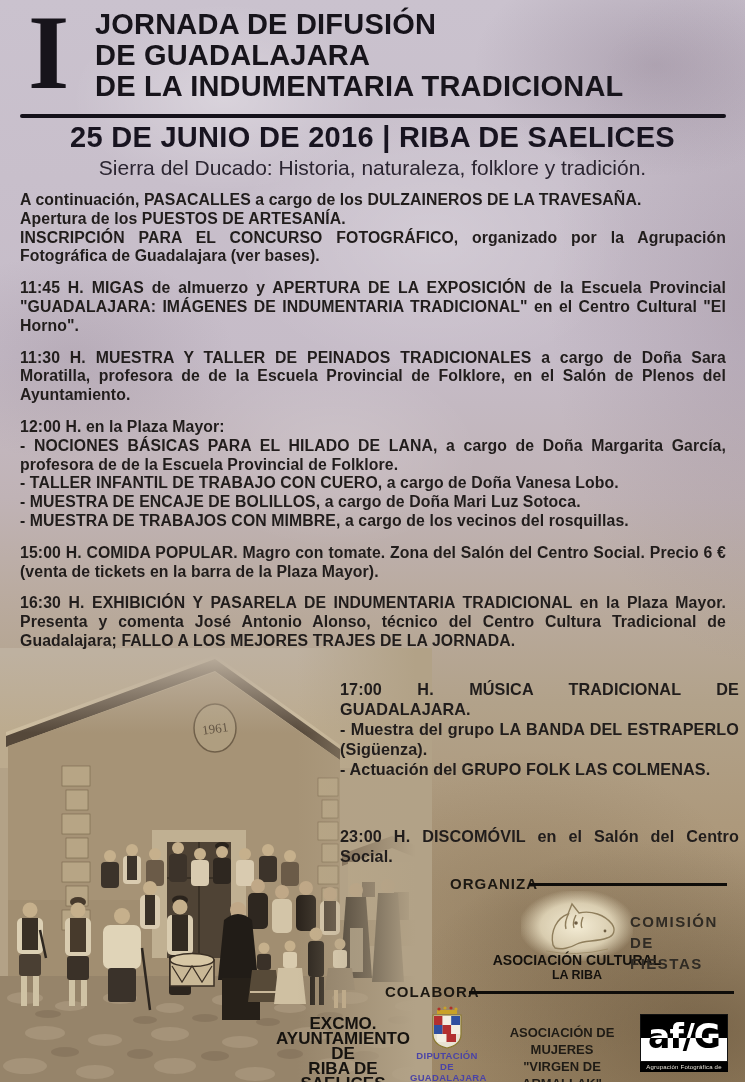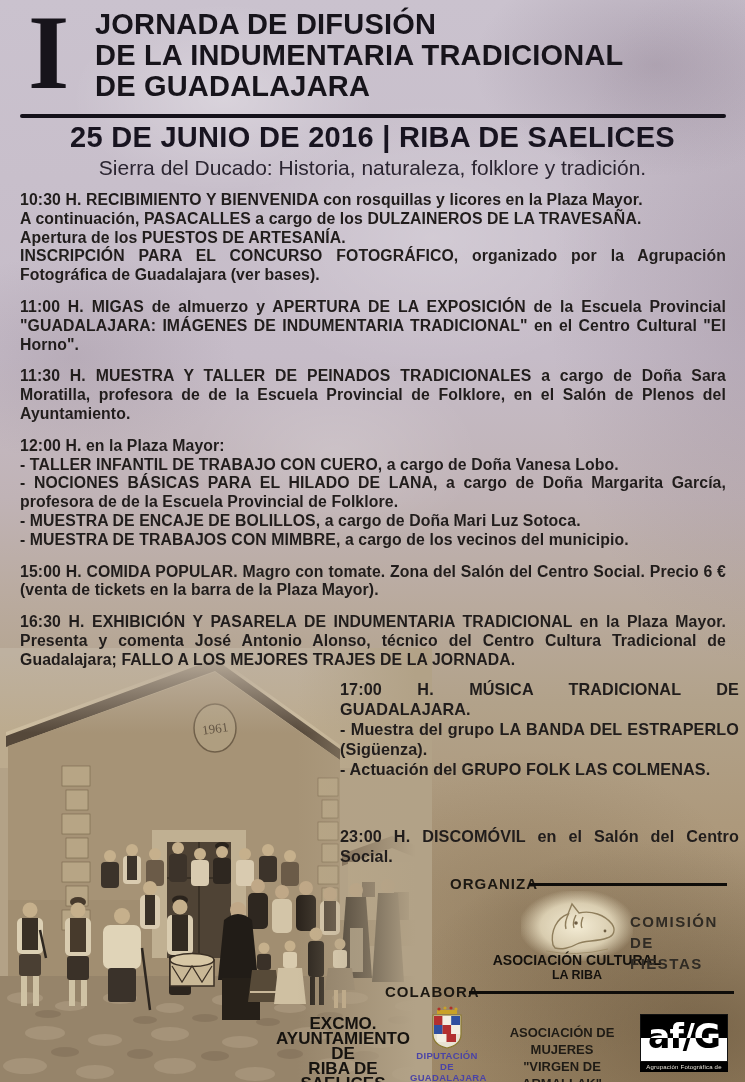--- a/index.html
+++ b/index.html
@@ -58,22 +58,22 @@
   .afg-strip{height:10px;background:#000;color:#e9e4da;font-size:6px;line-height:10px;text-align:center;overflow:hidden;letter-spacing:0.2px;}
 </style>
 </head>
 <body>
 
 <div class="poster">
 
   <div class="abs numeral">I</div>
   <div class="abs title">
     <div>JORNADA DE DIFUSIÓN</div>
+    <div>DE GUADALAJARA</div>
     <div>DE LA INDUMENTARIA TRADICIONAL</div>
-    <div>DE GUADALAJARA</div>
   </div>
   <div class="abs rule-top"></div>
   <div class="abs date-line">25 DE JUNIO DE 2016 | RIBA DE SAELICES</div>
   <div class="abs tagline">Sierra del Ducado: Historia, naturaleza, folklore y tradición.</div>
 
   <div class="abs photo-wrap">
     <svg width="432" height="434" viewBox="0 0 432 434">
       <rect x="0" y="0" width="432" height="434" fill="#b3a287"></rect>
       <rect x="0" y="0" width="432" height="120" fill="#bcab8e"></rect>
 
@@ -294,37 +294,36 @@
             <rect x="342" y="342" width="4" height="18" fill="#c6b08c"></rect>
         </g>
       </g>
     </svg>
     <div class="fade-top"></div>
     <div class="fade-right"></div>
   </div>
 
   <div class="abs sched-left">
     <div class="entry">
-      <div class="seg">10:30 H. RECIBIMIENTO Y BIENVENIDA con rosquillas y licores en la Plaza Mayor.</div>
       <div class="seg">A continuación, PASACALLES a cargo de los DULZAINEROS DE LA TRAVESAÑA.</div>
       <div class="seg">Apertura de los PUESTOS DE ARTESANÍA.</div>
       <div class="seg">INSCRIPCIÓN PARA EL CONCURSO FOTOGRÁFICO, organizado por la Agrupación Fotográfica de Guadalajara (ver bases).</div>
     </div>
     <div class="entry">
-      <div class="seg">11:00 H. MIGAS de almuerzo y APERTURA DE LA EXPOSICIÓN de la Escuela Provincial "GUADALAJARA: IMÁGENES DE INDUMENTARIA TRADICIONAL" en el Centro Cultural "El Horno".</div>
+      <div class="seg">11:45 H. MIGAS de almuerzo y APERTURA DE LA EXPOSICIÓN de la Escuela Provincial "GUADALAJARA: IMÁGENES DE INDUMENTARIA TRADICIONAL" en el Centro Cultural "El Horno".</div>
     </div>
     <div class="entry">
       <div class="seg">11:30 H. MUESTRA Y TALLER DE PEINADOS TRADICIONALES a cargo de Doña Sara Moratilla, profesora de de la Escuela Provincial de Folklore, en el Salón de Plenos del Ayuntamiento.</div>
     </div>
     <div class="entry">
       <div class="seg">12:00 H. en la Plaza Mayor:</div>
+      <div class="seg">- NOCIONES BÁSICAS PARA EL HILADO DE LANA, a cargo de Doña Margarita García, profesora de de la Escuela Provincial de Folklore.</div>
       <div class="seg">- TALLER INFANTIL DE TRABAJO CON CUERO, a cargo de Doña Vanesa Lobo.</div>
-      <div class="seg">- NOCIONES BÁSICAS PARA EL HILADO DE LANA, a cargo de Doña Margarita García, profesora de de la Escuela Provincial de Folklore.</div>
       <div class="seg">- MUESTRA DE ENCAJE DE BOLILLOS, a cargo de Doña Mari Luz Sotoca.</div>
-      <div class="seg">- MUESTRA DE TRABAJOS CON MIMBRE, a cargo de los vecinos del municipio.</div>
+      <div class="seg">- MUESTRA DE TRABAJOS CON MIMBRE, a cargo de los vecinos del rosquillas.</div>
     </div>
     <div class="entry">
       <div class="seg">15:00 H. COMIDA POPULAR. Magro con tomate. Zona del Salón del Centro Social. Precio 6 € (venta de tickets en la barra de la Plaza Mayor).</div>
     </div>
     <div class="entry">
       <div class="seg">16:30 H. EXHIBICIÓN Y PASARELA DE INDUMENTARIA TRADICIONAL en la Plaza Mayor. Presenta y comenta José Antonio Alonso, técnico del Centro Cultura Tradicional de Guadalajara; FALLO A LOS MEJORES TRAJES DE LA JORNADA.</div>
     </div>
   </div>
 
   <div class="abs sched-right">

